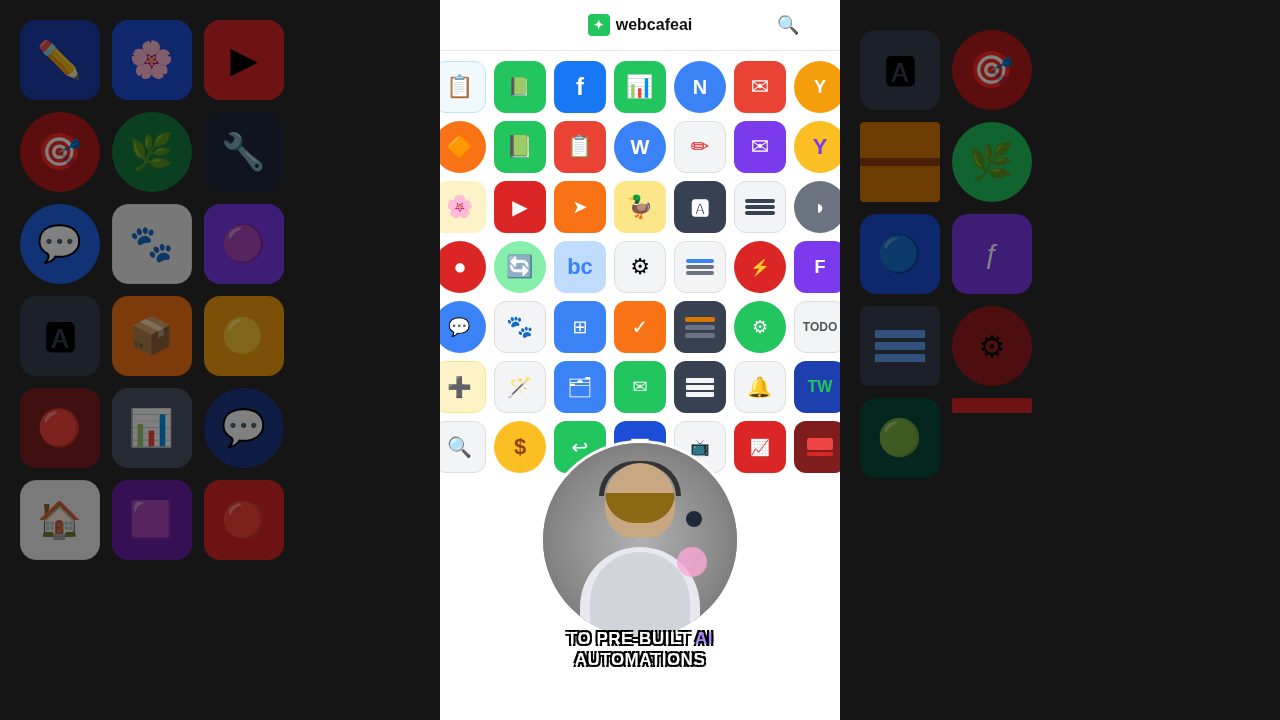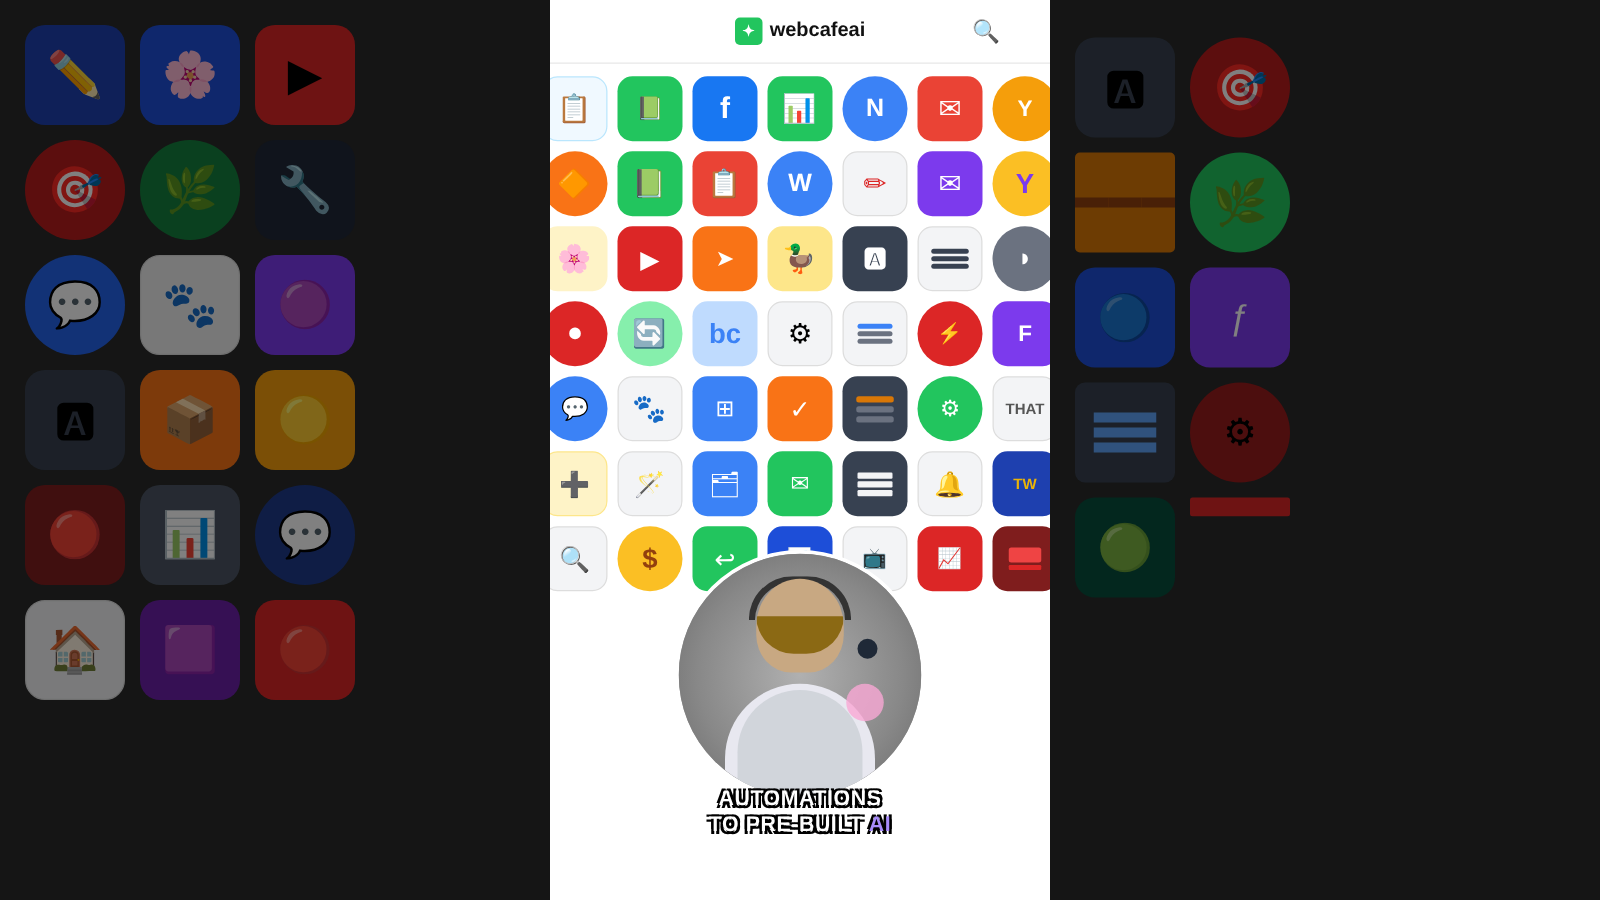--- a/index.html
+++ b/index.html
@@ -439,21 +439,21 @@
         <div style="display:flex;flex-direction:column;gap:3px;align-items:center;">
           <div style="width:30px;height:5px;background:#d97706;border-radius:2px;"></div>
           <div style="width:30px;height:5px;background:#6b7280;border-radius:2px;"></div>
           <div style="width:30px;height:5px;background:#6b7280;border-radius:2px;"></div>
         </div>
       </div>
       <div class="app-icon" style="background:#22c55e;border-radius:50%;">
           <span style="color:white;font-size:18px;">⚙</span>
         </div>
       <div class="app-icon" style="background:#f3f4f6;border:1px solid #ddd;">
-          <span style="font-size:12px;color:#555;font-weight:bold;">THAT</span>
+          <span style="font-size:12px;color:#555;font-weight:bold;">TODO</span>
         </div>
 
       <div class="app-icon" style="background:#fef3c7;border:1px solid #fde68a;">
           <span style="font-size:20px;">➕</span>
         </div>
       <div class="app-icon" style="background:#f3f4f6;border:1px solid #ddd;">
           <span style="font-size:20px;">🪄</span>
         </div>
       <div class="app-icon" style="background:#3b82f6;">
           <span style="color:white;font-size:20px;">🗂</span>
@@ -465,21 +465,21 @@
         <div style="display:flex;flex-direction:column;gap:2px;">
           <div style="width:28px;height:5px;background:#f3f4f6;border-radius:1px;"></div>
           <div style="width:28px;height:5px;background:#f3f4f6;border-radius:1px;"></div>
           <div style="width:28px;height:5px;background:#f3f4f6;border-radius:1px;"></div>
         </div>
       </div>
       <div class="app-icon" style="background:#f3f4f6;border:1px solid #ddd;">
           <span style="font-size:20px;">🔔</span>
         </div>
       <div class="app-icon" style="background:#1e40af;">
-          <span style="color:#eab308;font-size:12px;font-weight:bold;">TW</span>
+          <span style="color:#22c55e;font-size:16px;font-weight:bold;">TW</span>
         </div>
 
       <div class="app-icon" style="background:#f3f4f6;border:1px solid #ddd;">
           <span style="font-size:20px;">🔍</span>
         </div>
       <div class="app-icon" style="background:#fbbf24;border-radius:50%;">
           <span style="font-weight:bold;color:#92400e;">$</span>
         </div>
       <div class="app-icon" style="background:#22c55e;">
           <span style="color:white;font-size:20px;">↩</span>
@@ -514,19 +514,19 @@
           <div style="position:absolute;top:5px;left:50%;transform:translateX(-50%);width:100px;height:90px;background:#d1d5db;border-radius:50px 50px 0 0;"></div>
         </div>
 
         <div style="position:absolute;bottom:110px;right:35px;width:16px;height:16px;background:#1f2937;border-radius:50%;z-index:5;"></div>
 
         <div style="position:absolute;bottom:60px;right:30px;width:30px;height:30px;background:#f9a8d4;border-radius:50%;opacity:0.8;"></div>
       </div>
     </div>
 
     <div class="video-text-overlay">
-      <div class="overlay-text">AUTOMATIONS</div>
       <div class="overlay-text">
         TO PRE-BUILT <span class="highlight">AI</span>
       </div>
+      <div class="overlay-text">AUTOMATIONS</div>
     </div>
   </div>
 </div>
 
 </body></html>

